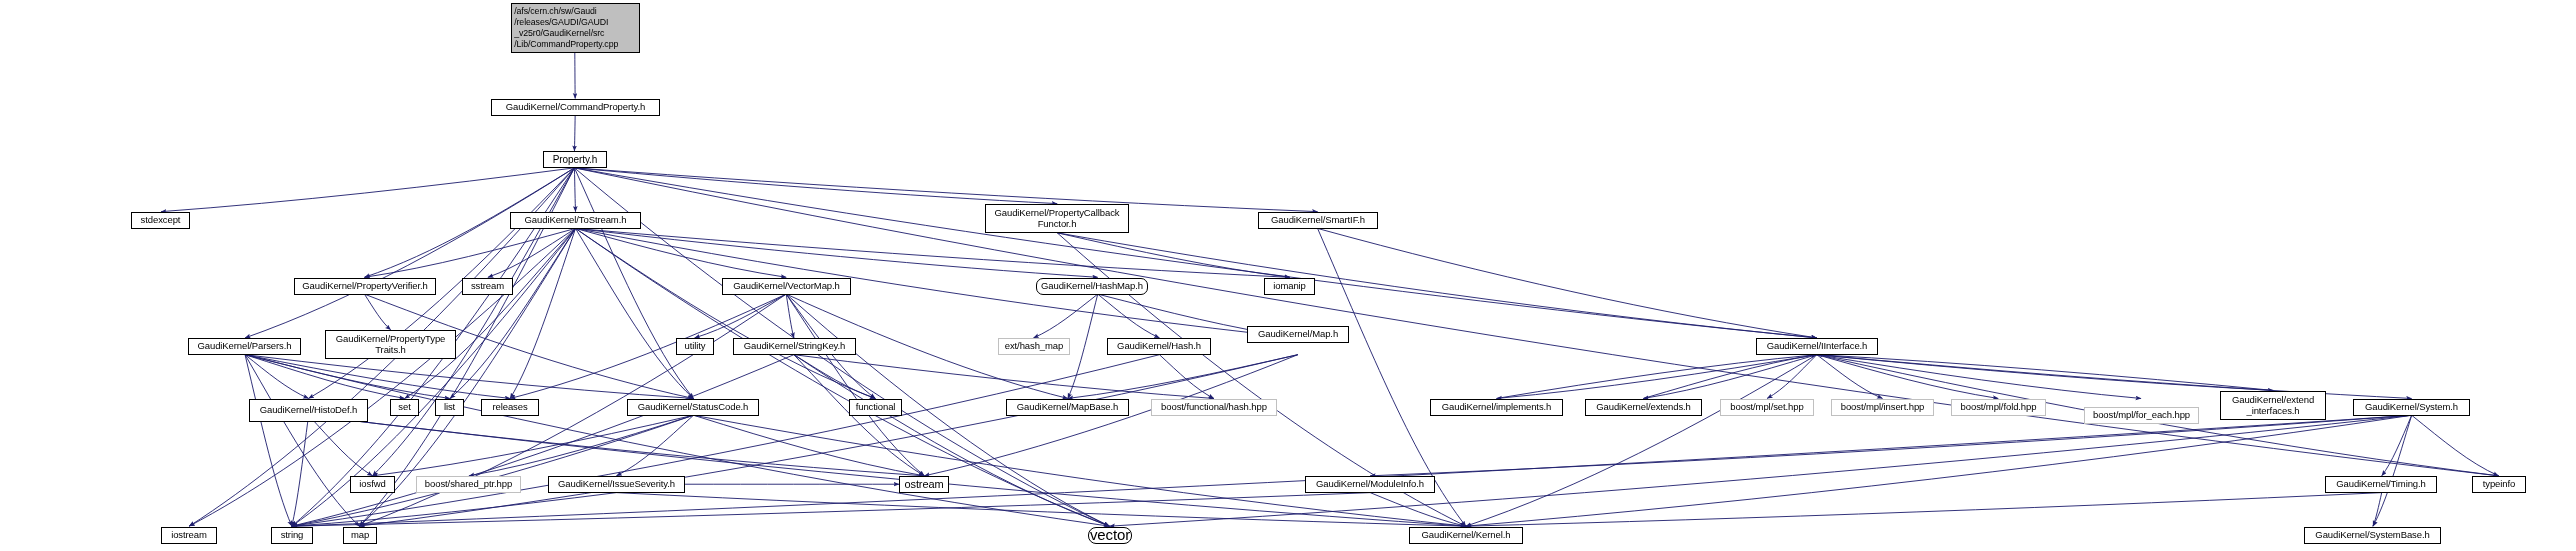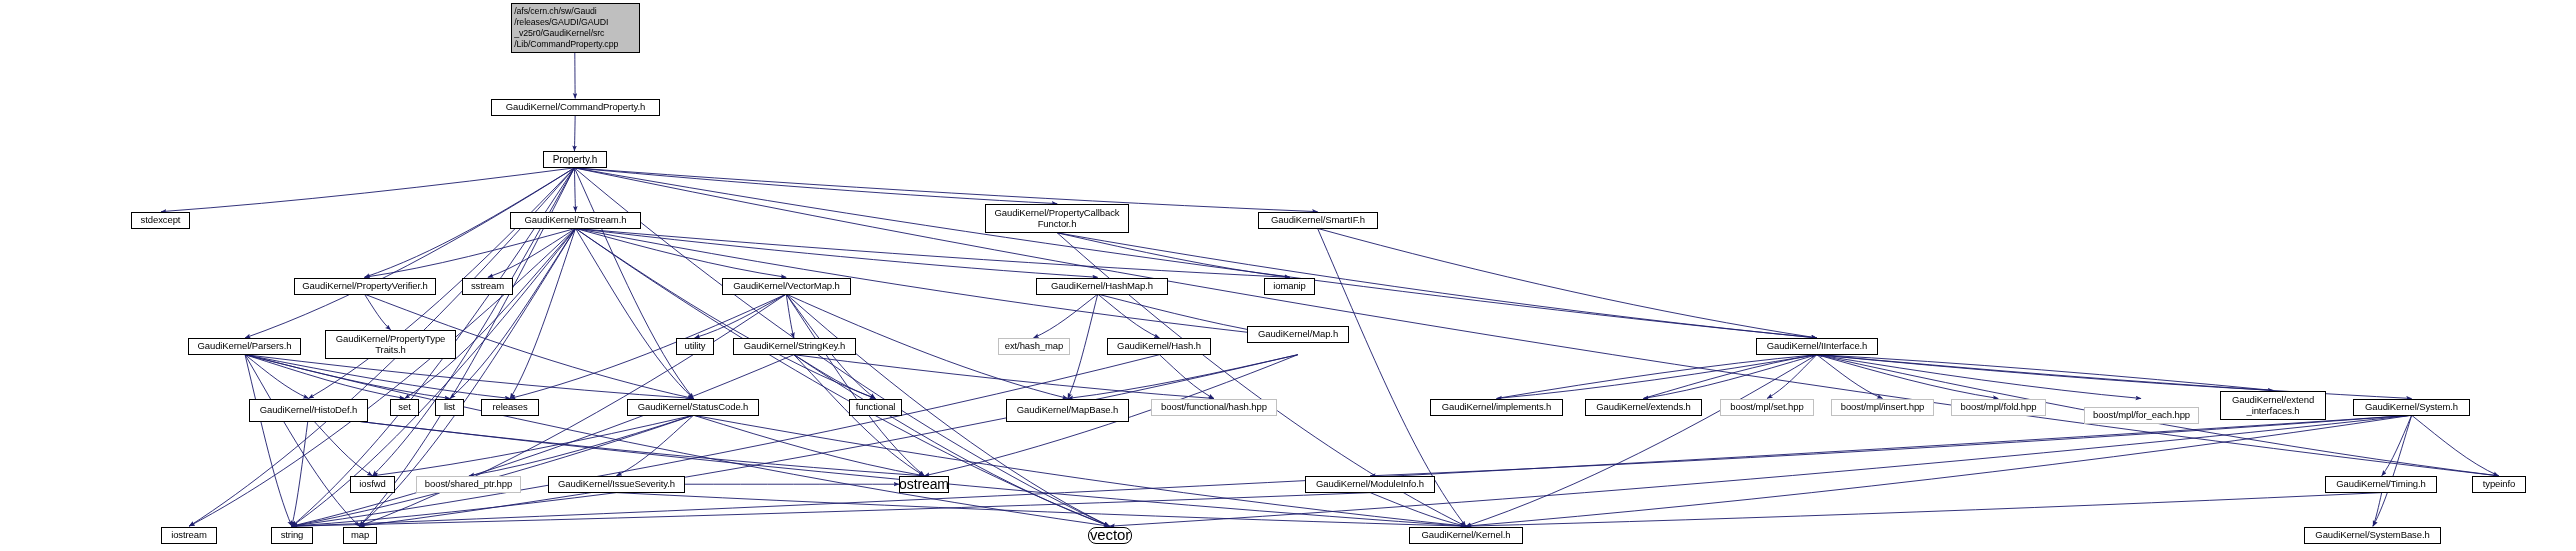--- a/index.html
+++ b/index.html
@@ -178,52 +178,52 @@
       <div class="node thick" style="left: 491px; top: 99px; width: 169px; height: 17px;">GaudiKernel/CommandProperty.h</div>
       <div class="node thick" style="left: 543px; top: 151px; width: 64px; height: 17px; font-size: 10px;">Property.h</div>
       <div class="node thick" style="left: 131px; top: 212px; width: 59px; height: 17px; font-size: 9.5px;">stdexcept</div>
       <div class="node thick" style="left: 510px; top: 212px; width: 131px; height: 17px;">GaudiKernel/ToStream.h</div>
       <div class="node thick" style="left: 985px; top: 204px; width: 144px; height: 29px;">GaudiKernel/PropertyCallback
 Functor.h</div>
       <div class="node thick" style="left: 1258px; top: 212px; width: 120px; height: 17px;">GaudiKernel/SmartIF.h</div>
       <div class="node thick" style="left: 294px; top: 278px; width: 142px; height: 17px;">GaudiKernel/PropertyVerifier.h</div>
       <div class="node thick" style="left: 462px; top: 278px; width: 51px; height: 17px; font-size: 9.5px;">sstream</div>
       <div class="node thick" style="left: 722px; top: 278px; width: 129px; height: 17px;">GaudiKernel/VectorMap.h</div>
-      <div class="node thick" style="left: 1036px; top: 278px; width: 132px; height: 17px;">GaudiKernel/HashMap.h</div>
+      <div class="node thick" style="left: 1036px; top: 278px; width: 112px; height: 17px; border-radius: 7px;">GaudiKernel/HashMap.h</div>
       <div class="node thick" style="left: 1264px; top: 278px; width: 51px; height: 17px; font-size: 9.5px;">iomanip</div>
       <div class="node thick" style="left: 188px; top: 338px; width: 113px; height: 17px;">GaudiKernel/Parsers.h</div>
       <div class="node thick" style="left: 325px; top: 330px; width: 131px; height: 29px;">GaudiKernel/PropertyType
 Traits.h</div>
       <div class="node thick" style="left: 676px; top: 338px; width: 38px; height: 17px; font-size: 9.5px;">utility</div>
       <div class="node thick" style="left: 733px; top: 338px; width: 123px; height: 17px;">GaudiKernel/StringKey.h</div>
       <div class="node ext" style="left: 998px; top: 338px; width: 72px; height: 17px;">ext/hash_map</div>
       <div class="node thick" style="left: 1107px; top: 338px; width: 104px; height: 17px;">GaudiKernel/Hash.h</div>
       <div class="node thick" style="left: 1247px; top: 326px; width: 102px; height: 17px;">GaudiKernel/Map.h</div>
       <div class="node thick" style="left: 1756px; top: 338px; width: 122px; height: 17px;">GaudiKernel/IInterface.h</div>
       <div class="node thick" style="left: 249px; top: 399px; width: 119px; height: 23px;">GaudiKernel/HistoDef.h</div>
       <div class="node thick" style="left: 390px; top: 399px; width: 29px; height: 17px; font-size: 9.5px;">set</div>
       <div class="node thick" style="left: 435px; top: 399px; width: 29px; height: 17px; font-size: 9.5px;">list</div>
       <div class="node thick" style="left: 481px; top: 399px; width: 58px; height: 17px; font-size: 9.5px;">releases</div>
       <div class="node thick" style="left: 627px; top: 399px; width: 132px; height: 17px;">GaudiKernel/StatusCode.h</div>
       <div class="node thick" style="left: 849px; top: 399px; width: 53px; height: 17px; font-size: 9.5px;">functional</div>
-      <div class="node thick" style="left: 1006px; top: 399px; width: 123px; height: 23px;">GaudiKernel/MapBase.h</div>
+      <div class="node thick" style="left: 1006px; top: 399px; width: 123px; height: 17px;">GaudiKernel/MapBase.h</div>
       <div class="node ext" style="left: 1151px; top: 399px; width: 126px; height: 17px;">boost/functional/hash.hpp</div>
       <div class="node thick" style="left: 1430px; top: 399px; width: 133px; height: 17px;">GaudiKernel/implements.h</div>
       <div class="node thick" style="left: 1585px; top: 399px; width: 117px; height: 17px;">GaudiKernel/extends.h</div>
       <div class="node ext" style="left: 1720px; top: 399px; width: 94px; height: 17px;">boost/mpl/set.hpp</div>
       <div class="node ext" style="left: 1831px; top: 399px; width: 103px; height: 17px;">boost/mpl/insert.hpp</div>
       <div class="node ext" style="left: 1951px; top: 399px; width: 95px; height: 17px;">boost/mpl/fold.hpp</div>
       <div class="node ext" style="left: 2084px; top: 407px; width: 115px; height: 17px;">boost/mpl/for_each.hpp</div>
       <div class="node thick" style="left: 2220px; top: 391px; width: 106px; height: 29px;">GaudiKernel/extend
 _interfaces.h</div>
       <div class="node thick" style="left: 2353px; top: 399px; width: 117px; height: 17px;">GaudiKernel/System.h</div>
       <div class="node thick" style="left: 350px; top: 476px; width: 45px; height: 17px; font-size: 9.5px;">iosfwd</div>
       <div class="node ext" style="left: 416px; top: 476px; width: 105px; height: 17px;">boost/shared_ptr.hpp</div>
       <div class="node thick" style="left: 548px; top: 476px; width: 137px; height: 17px;">GaudiKernel/IssueSeverity.h</div>
-      <div class="node thick" style="left: 899px; top: 476px; width: 50px; height: 17px; font-size: 14px;">ostream</div>
+      <div class="node thick" style="left: 899px; top: 476px; width: 50px; height: 17px; font-size: 11px;">ostream</div>
       <div class="node thick" style="left: 1305px; top: 476px; width: 130px; height: 17px;">GaudiKernel/ModuleInfo.h</div>
       <div class="node thick" style="left: 2325px; top: 476px; width: 112px; height: 17px;">GaudiKernel/Timing.h</div>
       <div class="node thick" style="left: 2472px; top: 476px; width: 54px; height: 17px; font-size: 9.5px;">typeinfo</div>
       <div class="node thick" style="left: 161px; top: 527px; width: 56px; height: 17px; font-size: 9.5px;">iostream</div>
       <div class="node thick" style="left: 271px; top: 527px; width: 42px; height: 17px; font-size: 9.5px;">string</div>
       <div class="node thick" style="left: 343px; top: 527px; width: 34px; height: 17px; font-size: 9.5px;">map</div>
       <div class="node thick" style="left: 1088px; top: 527px; width: 44px; height: 17px; font-size: 15px; border-radius: 8px;">vector</div>
       <div class="node thick" style="left: 1409px; top: 527px; width: 114px; height: 17px;">GaudiKernel/Kernel.h</div>
       <div class="node thick" style="left: 2304px; top: 527px; width: 137px; height: 17px;">GaudiKernel/SystemBase.h</div>
     </div>

